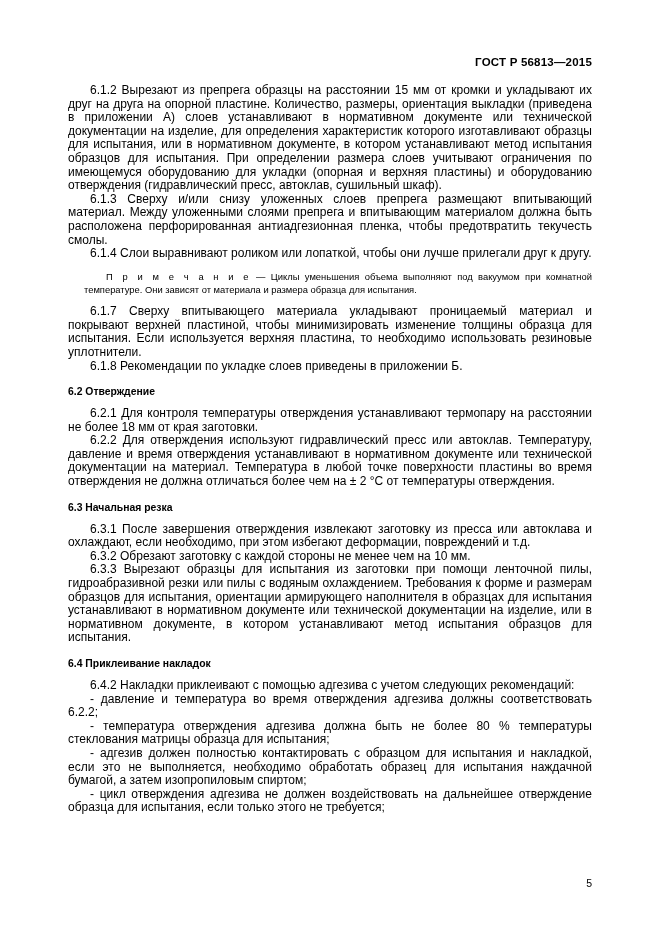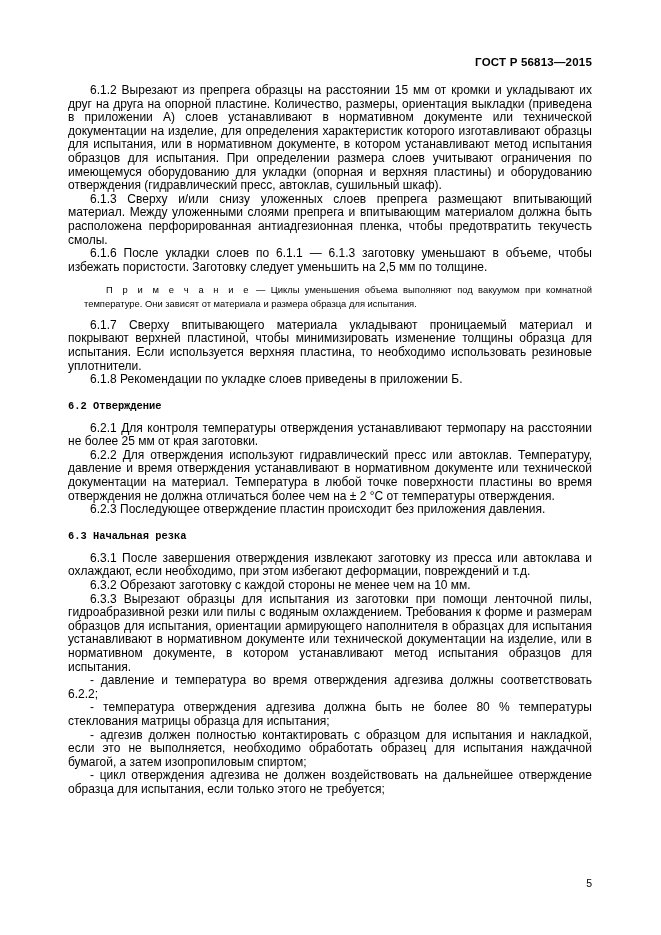--- a/index.html
+++ b/index.html
@@ -47,56 +47,56 @@
     text-indent: 22px;
   }
   .note .sp {
     letter-spacing: 2.2px;
   }
   h2.sect {
     font-size: 10.4px;
     font-weight: bold;
     margin: 13px 0 10px 0;
     text-indent: 0;
-    font-family: Liberation Mono, monospace;
   }
   .pagenum {
     position: absolute;
     right: 69px;
     bottom: 46px;
     font-size: 10.5px;
   }
 </style>
 </head>
 <body>
 
 <div class="page">
   <div class="content">
 
     <div class="header">ГОСТ Р 56813—2015</div>
 
     <p class="body">6.1.2 Вырезают из препрега образцы на расстоянии 15 мм от кромки и укладывают их друг на друга на опорной пластине. Количество, размеры, ориентация выкладки (приведена в приложении А) слоев устанавливают в нормативном документе или технической документации на изделие, для определения характеристик которого изготавливают образцы для испытания, или в нормативном документе, в котором устанавливают метод испытания образцов для испытания. При определении размера слоев учитывают ограничения по имеющемуся оборудованию для укладки (опорная и верхняя пластины) и оборудованию отверждения (гидравлический пресс, автоклав, сушильный шкаф).</p>
     <p class="body">6.1.3 Сверху и/или снизу уложенных слоев препрега размещают впитывающий материал. Между уложенными слоями препрега и впитывающим материалом должна быть расположена перфорированная антиадгезионная пленка, чтобы предотвратить текучесть смолы.</p>
-    <p class="body">6.1.6 После укладки слоев по 6.1.1 — 6.1.3 заготовку уменьшают в объеме, чтобы избежать пористости. Заготовку следует уменьшить на 2,5 мм по толщине.</p>
+    <p class="body">6.1.4 Слои выравнивают роликом или лопаткой, чтобы они лучше прилегали друг к другу.</p>
 
     <p class="note"><span class="sp">П р и м е ч а н и е</span><span> — Циклы уменьшения объема выполняют под вакуумом при комнатной температуре. Они зависят от материала и размера образца для испытания.</span></p>
 
     <p class="body">6.1.7 Сверху впитывающего материала укладывают проницаемый материал и покрывают верхней пластиной, чтобы минимизировать изменение толщины образца для испытания. Если используется верхняя пластина, то необходимо использовать резиновые уплотнители.</p>
     <p class="body">6.1.8 Рекомендации по укладке слоев приведены в приложении Б.</p>
 
     <h2 class="sect">6.2 Отверждение</h2>
-    <p class="body">6.2.1 Для контроля температуры отверждения устанавливают термопару на расстоянии не более 25 мм от края заготовки.</p>
+    <p class="body">6.2.1 Для контроля температуры отверждения устанавливают термопару на расстоянии не более 18 мм от края заготовки.</p>
     <p class="body">6.2.2 Для отверждения используют гидравлический пресс или автоклав. Температуру, давление и время отверждения устанавливают в нормативном документе или технической документации на материал. Температура в любой точке поверхности пластины во время отверждения не должна отличаться более чем на ± 2 °С от температуры отверждения.</p>
-    <p class="body">6.2.3 Последующее отверждение пластин происходит без приложения давления.</p>
 
     <h2 class="sect">6.3 Начальная резка</h2>
     <p class="body">6.3.1 После завершения отверждения извлекают заготовку из пресса или автоклава и охлаждают, если необходимо, при этом избегают деформации, повреждений и т.д.</p>
     <p class="body">6.3.2 Обрезают заготовку с каждой стороны не менее чем на 10 мм.</p>
     <p class="body">6.3.3 Вырезают образцы для испытания из заготовки при помощи ленточной пилы, гидроабразивной резки или пилы с водяным охлаждением. Требования к форме и размерам образцов для испытания, ориентации армирующего наполнителя в образцах для испытания устанавливают в нормативном документе или технической документации на изделие, или в нормативном документе, в котором устанавливают метод испытания образцов для испытания.</p>
 
+    <h2 class="sect">6.4 Приклеивание накладок</h2>
+    <p class="body">6.4.2 Накладки приклеивают с помощью адгезива с учетом следующих рекомендаций:</p>
     <p class="body">- давление и температура во время отверждения адгезива должны соответствовать 6.2.2;</p>
     <p class="body">- температура отверждения адгезива должна быть не более 80 % температуры стеклования матрицы образца для испытания;</p>
     <p class="body">- адгезив должен полностью контактировать с образцом для испытания и накладкой, если это не выполняется, необходимо обработать образец для испытания наждачной бумагой, а затем изопропиловым спиртом;</p>
     <p class="body">- цикл отверждения адгезива не должен воздействовать на дальнейшее отверждение образца для испытания, если только этого не требуется;</p>
 
   </div>
 
   <div class="pagenum">5</div>
 </div>
 

